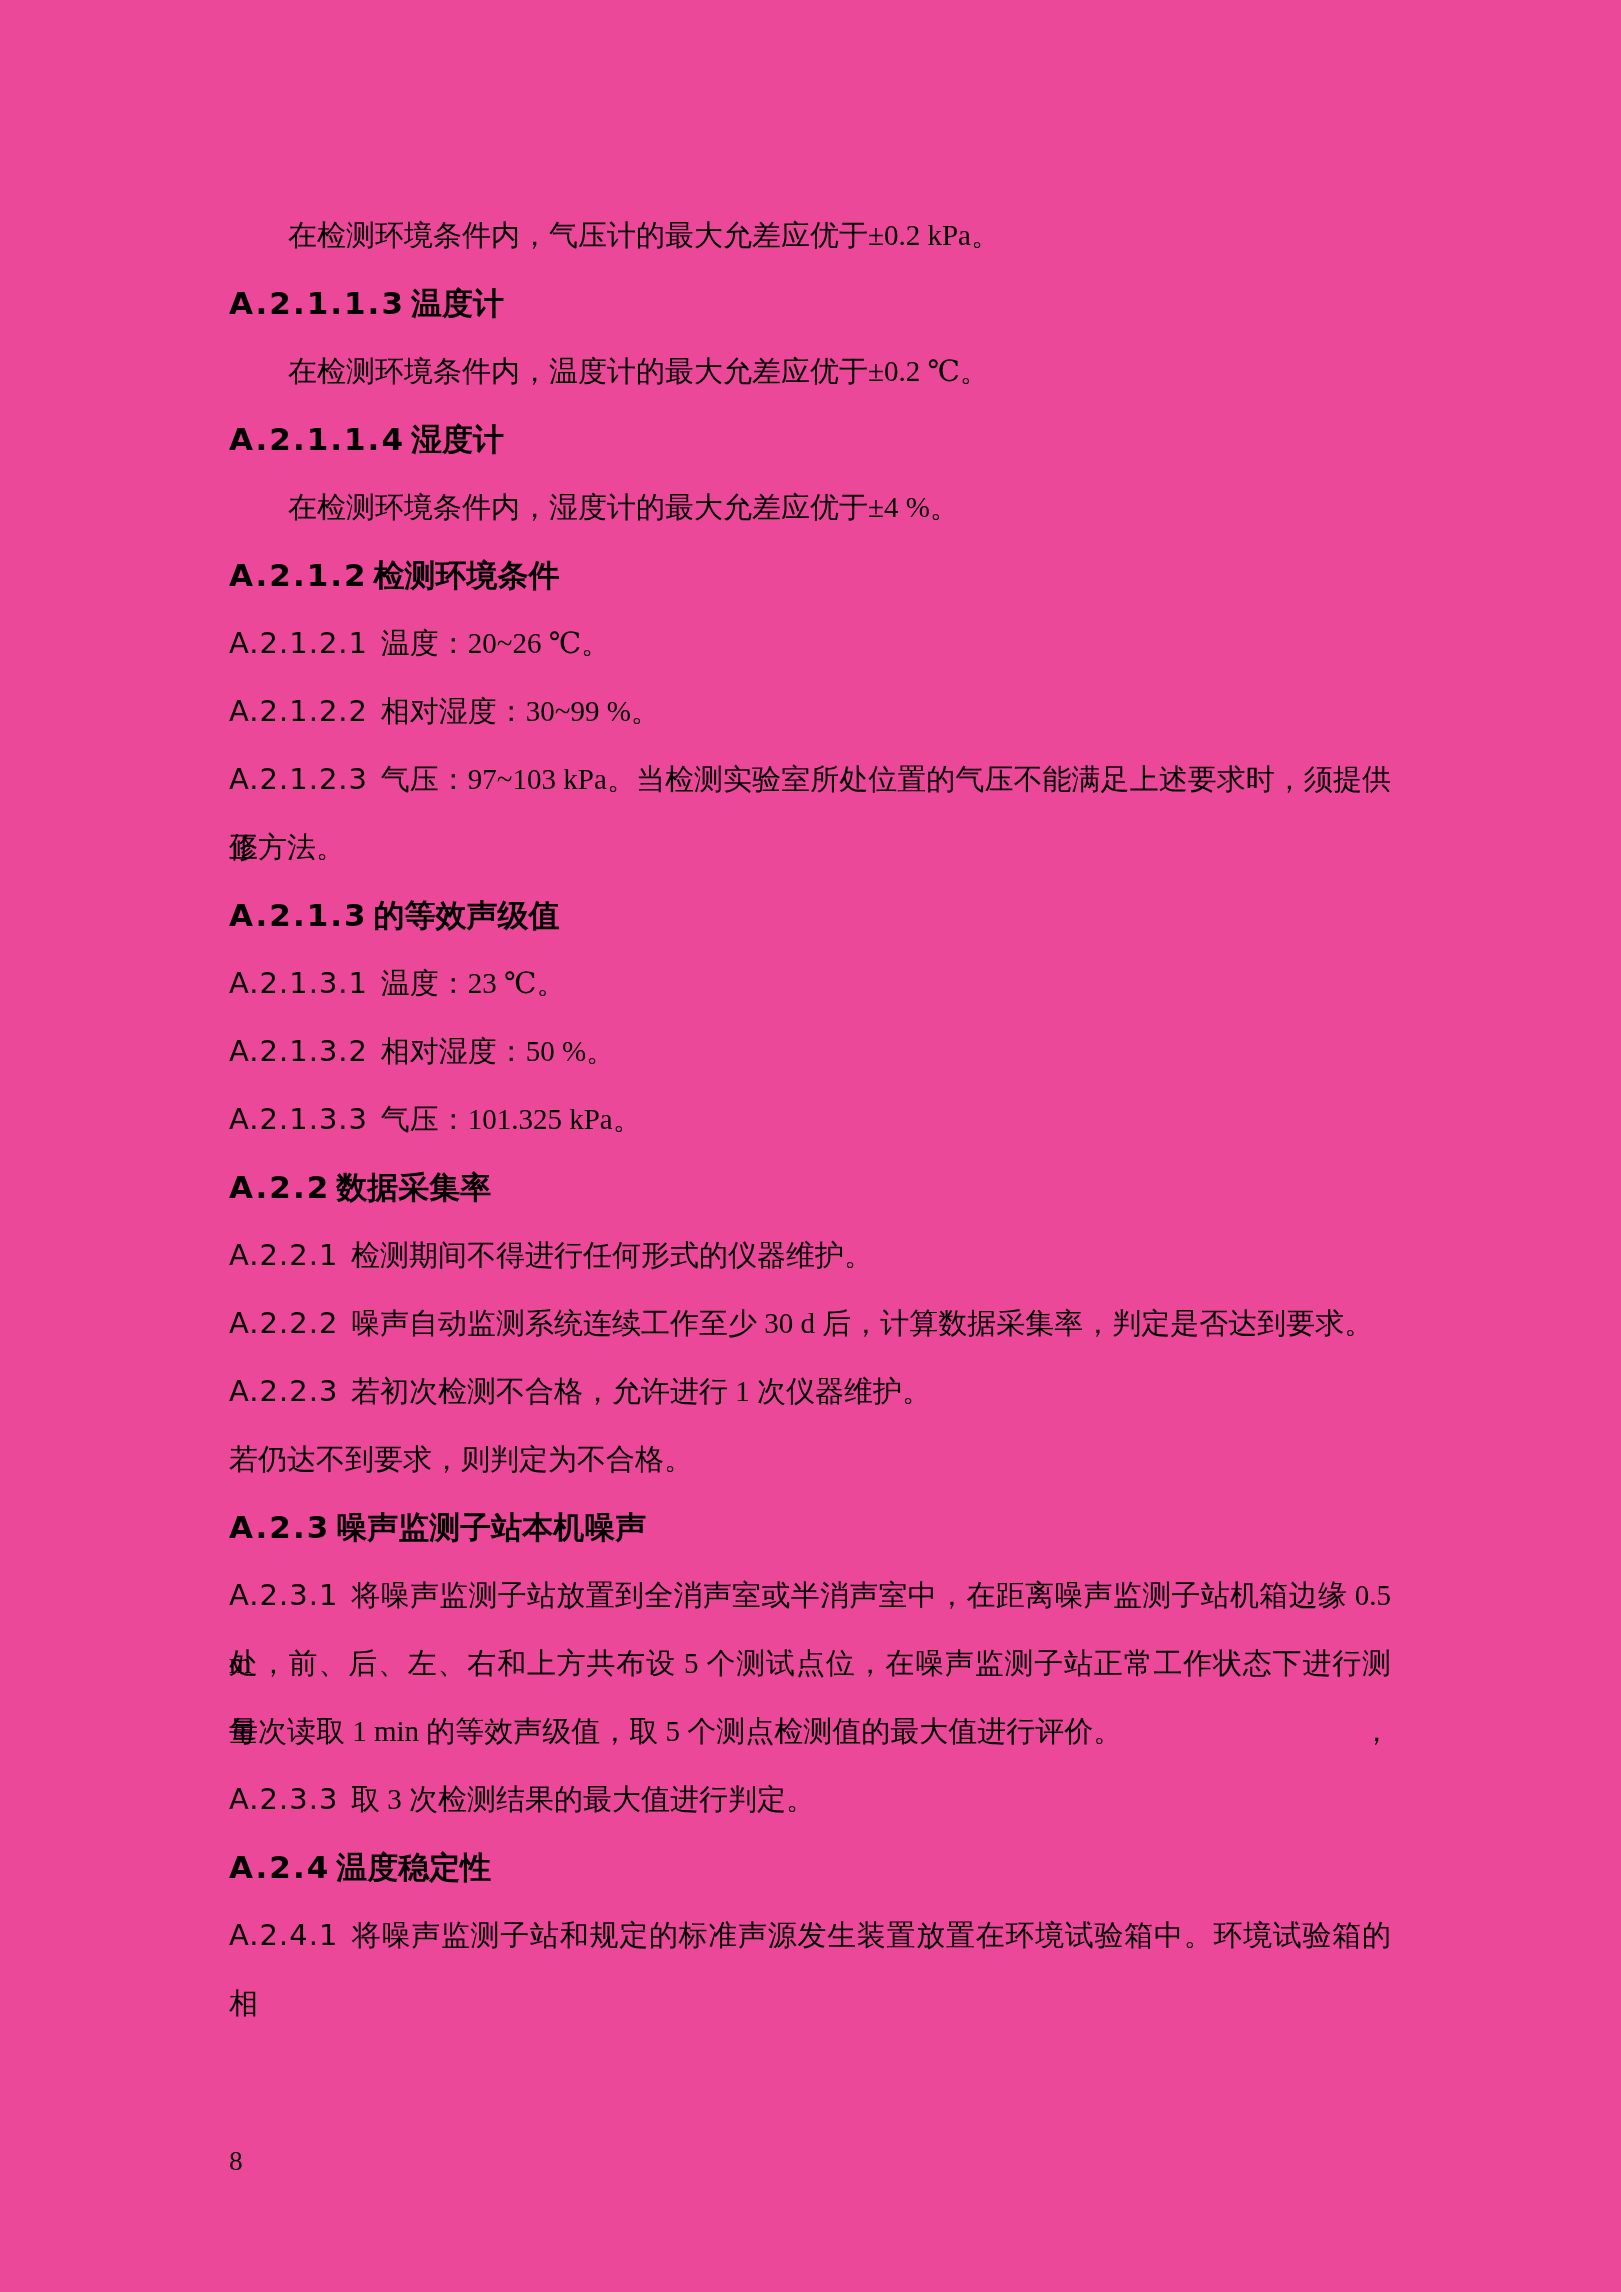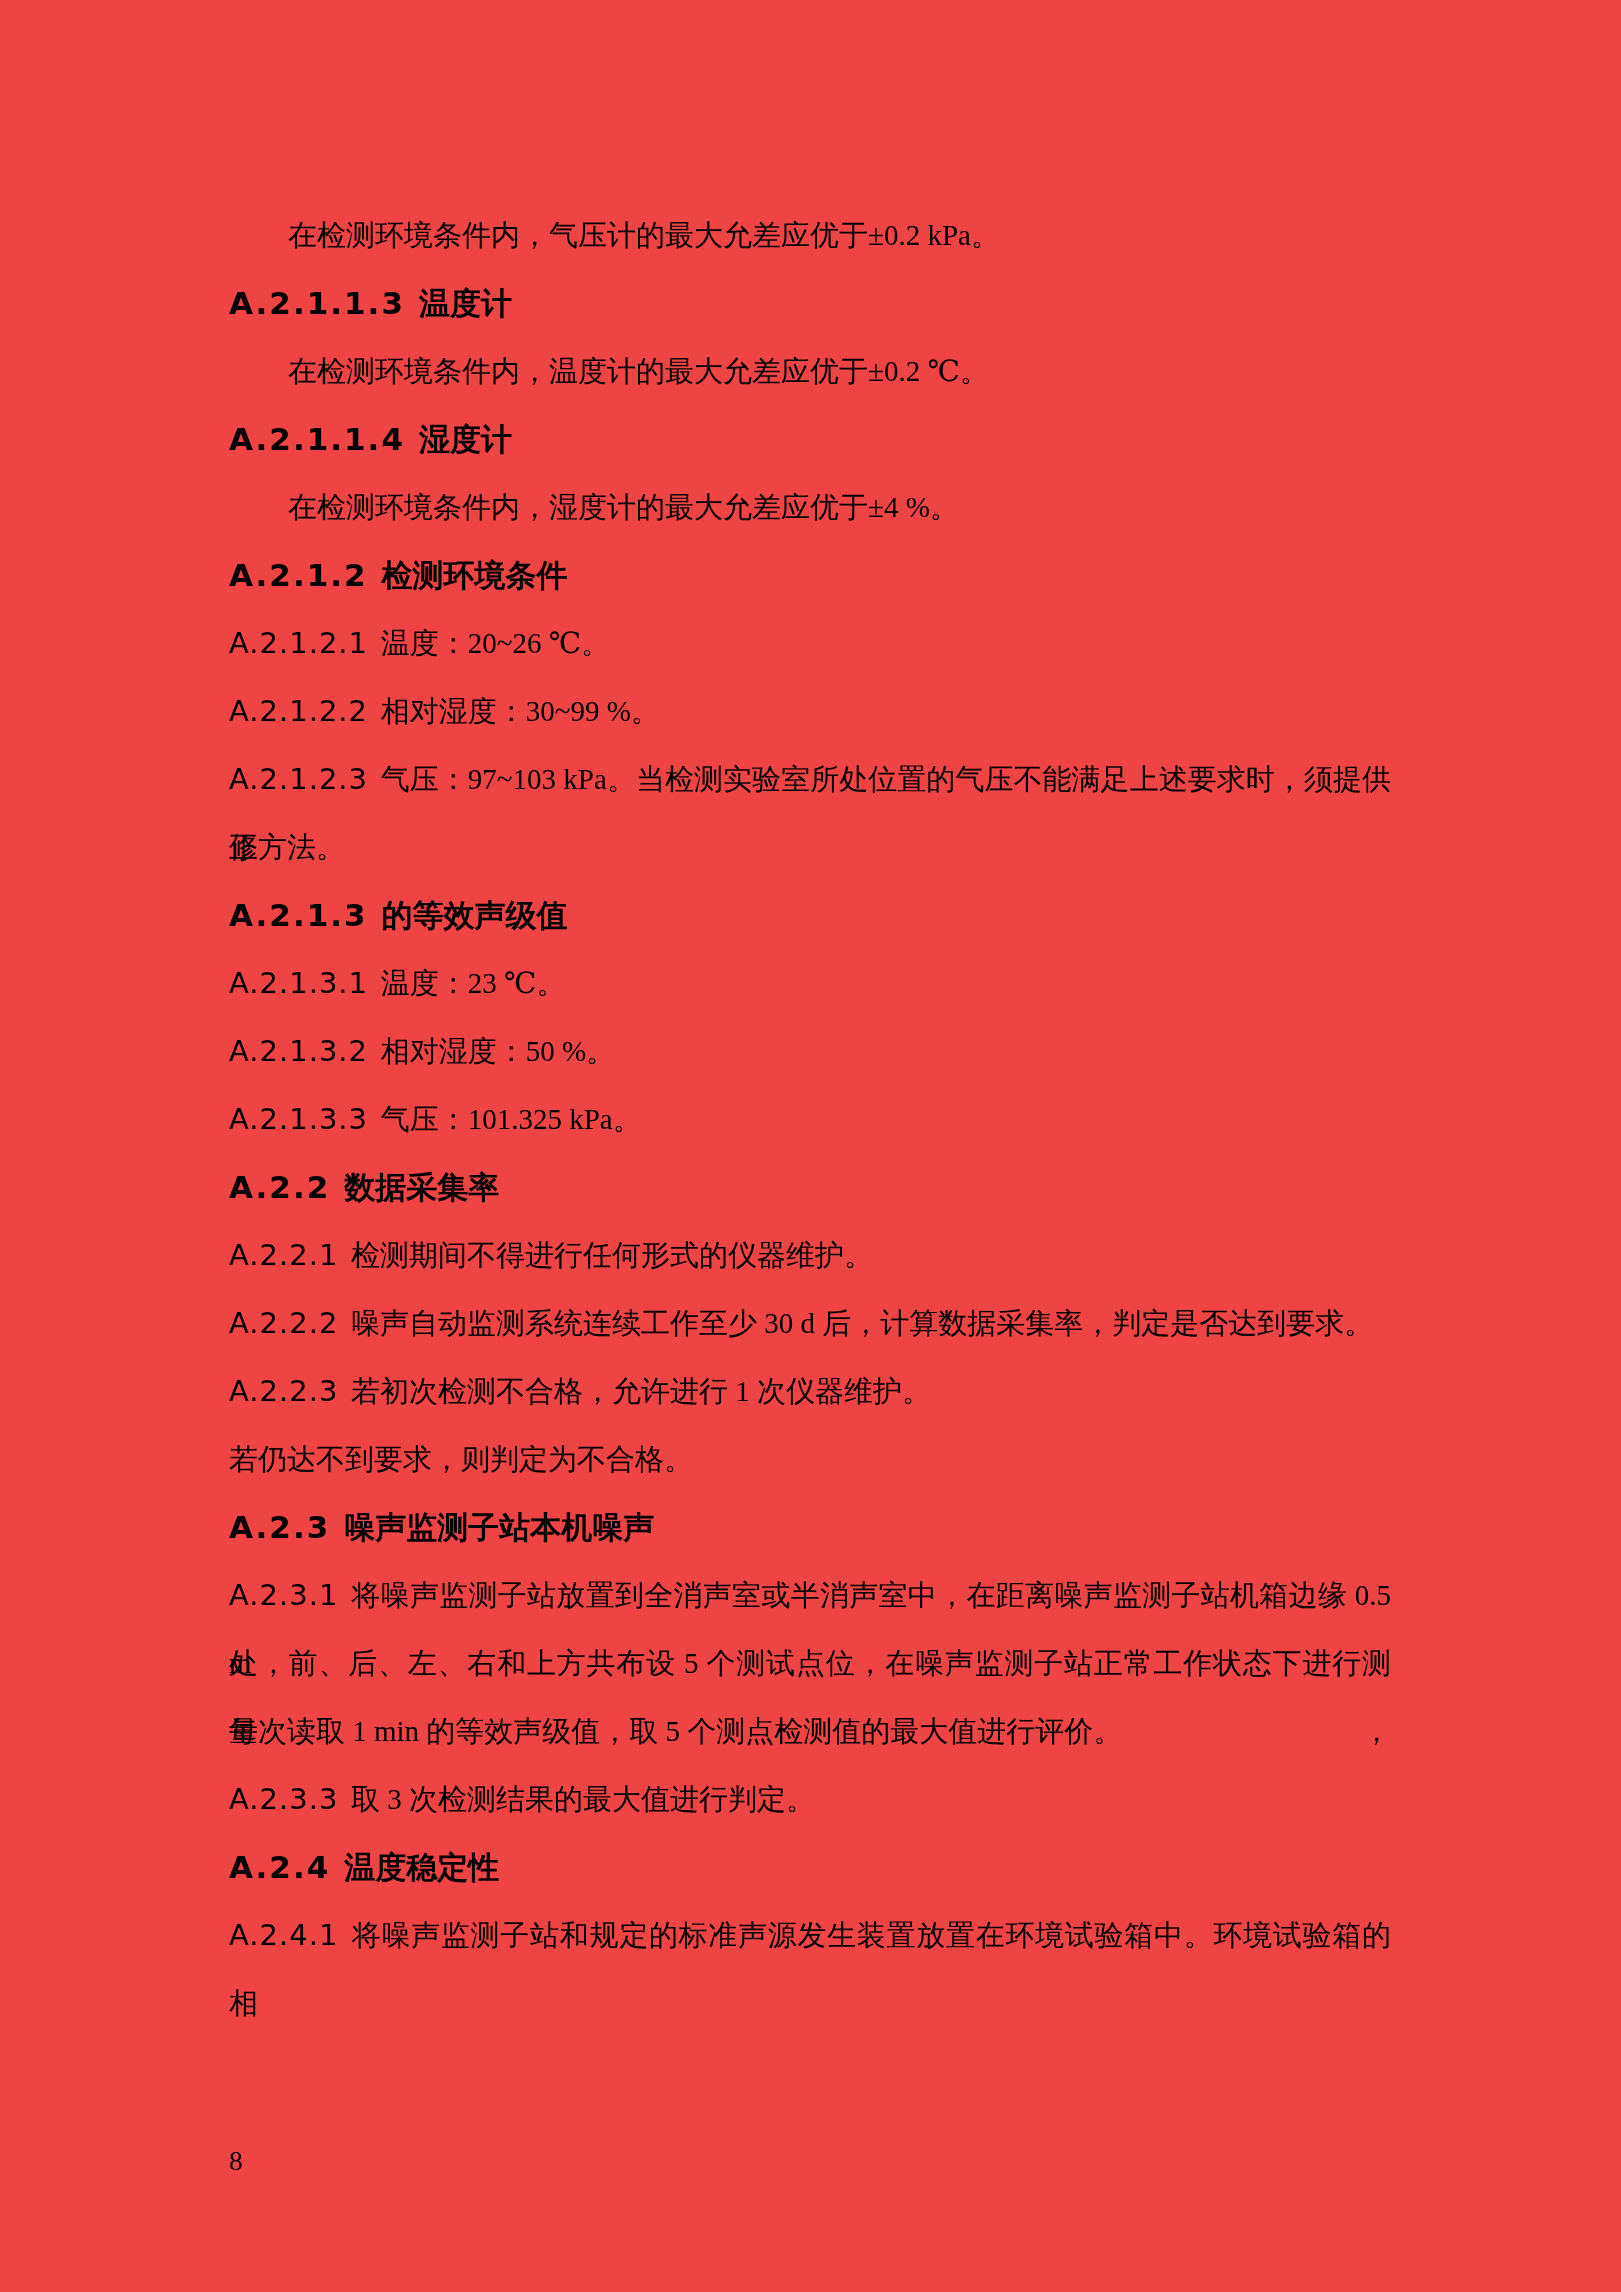--- a/index.html
+++ b/index.html
@@ -4,21 +4,21 @@
 <style>
   html, body {
     margin: 0;
     padding: 0;
     background: #ffffff;
   }
   .page {
     position: relative;
     width: 1621px;
     height: 2293px;
-    background: #ef4444;
+    background: #ec4899;
     overflow: hidden;
     text-decoration: underline;
   }
   .content {
     position: absolute;
     left: 229px;
     top: 201px;
     width: 1162px;
   }
   .line {
@@ -39,21 +39,21 @@
   }
   .line.heading {
     font-family: "DejaVu Sans", "Liberation Sans", sans-serif;
     font-weight: bold;
     font-size: 31px;
   }
   .line.heading .num {
     font-family: "DejaVu Sans", "Liberation Sans", sans-serif;
     font-weight: bold;
     letter-spacing: 2px;
-    margin-right: 14px;
+    margin-right: 6px;
   }
   .line.clause .num {
     font-family: "DejaVu Sans", "Liberation Sans", sans-serif;
     font-weight: normal;
     letter-spacing: 1px;
     margin-right: 12.7px;
     text-align: center;
   }
   .page-number {
     height: 59px;

